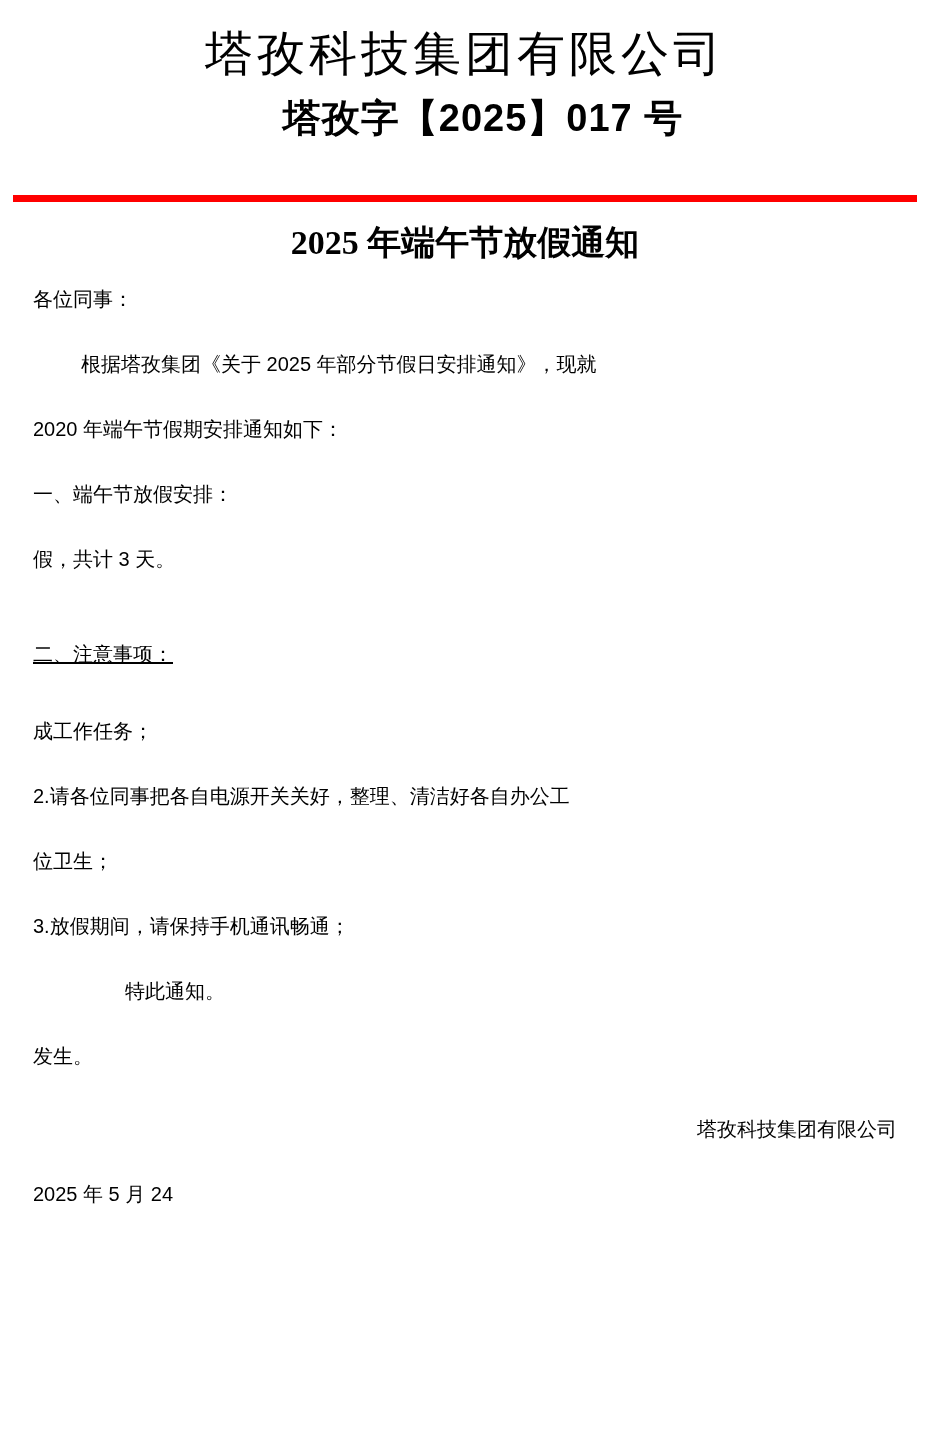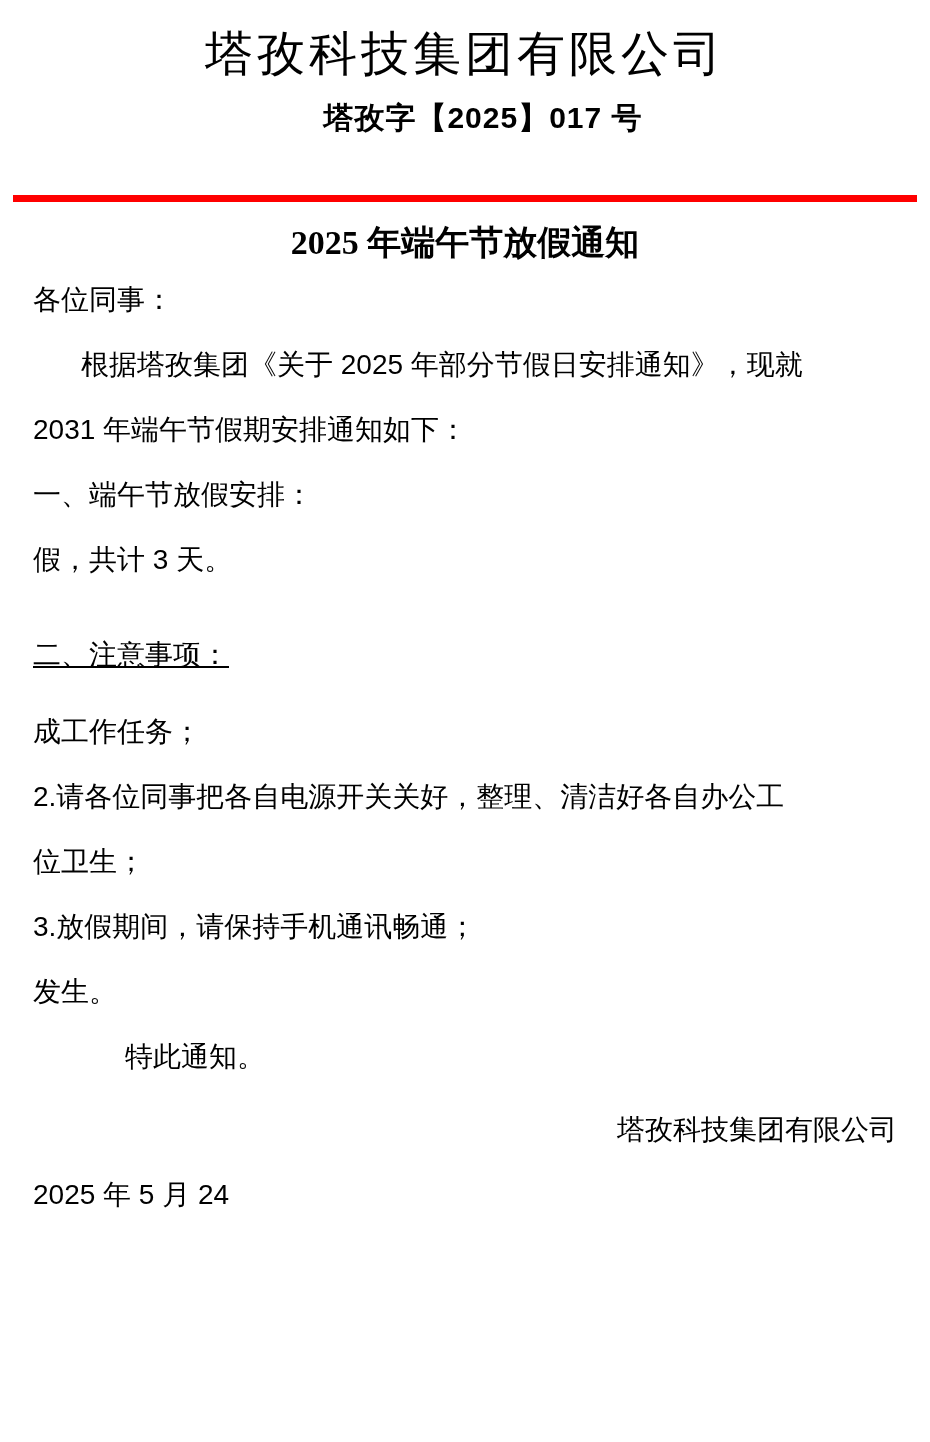--- a/index.html
+++ b/index.html
@@ -20,41 +20,41 @@
     font-weight: 400;
     font-size: 48px;
     line-height: 60px;
     letter-spacing: 4px;
     white-space: nowrap;
   }
   .doc-number {
     margin-top: 14px;
     text-align: center;
     font-weight: bold;
-    font-size: 30px;
+    font-size: 38px;
     line-height: 40px;
     letter-spacing: 1px;
     padding-left: 36px;
   }
   .red-divider {
     height: 7px;
     margin: 57px 13px 0 13px;
     background: #FF0000;
   }
   .notice-title {
     margin-top: 19px;
     text-align: center;
     font-family: "Liberation Serif", "DejaVu Serif", serif;
     font-weight: bold;
     font-size: 34px;
     line-height: 44px;
   }
   .body-text {
     margin: 2px 33px 0 33px;
-    font-size: 28px;
+    font-size: 20px;
   }
   .line {
     height: 65px;
     line-height: 65px;
     white-space: nowrap;
   }
   .indent-first  { text-indent: 48px; }
   .indent-close  { text-indent: 92px; }
   .gap-before    { margin-top: 30px; text-decoration: underline; }
   .extra-after   { margin-bottom: 12px; }
@@ -70,29 +70,29 @@
 
   <div class="doc-number">塔孜字【2025】017 号</div>
 
   <div class="red-divider"></div>
 
   <div class="notice-title">2025 年端午节放假通知</div>
 
   <div class="body-text">
     <div class="line">各位同事：</div>
     <div class="line indent-first">根据塔孜集团《关于 2025 年部分节假日安排通知》，现就</div>
-    <div class="line">2031 年端午节假期安排通知如下：</div>
+    <div class="line">2020 年端午节假期安排通知如下：</div>
     <div class="line">一、端午节放假安排：</div>
     <div class="line">假，共计 3 天。</div>
     <div class="line gap-before extra-after">二、注意事项：</div>
     <div class="line">成工作任务；</div>
     <div class="line">2.请各位同事把各自电源开关关好，整理、清洁好各自办公工</div>
     <div class="line">位卫生；</div>
     <div class="line">3.放假期间，请保持手机通讯畅通；</div>
+    <div class="line indent-close">特此通知。</div>
     <div class="line">发生。</div>
-    <div class="line indent-close">特此通知。</div>
 
     <div class="line sig-company">塔孜科技集团有限公司</div>
 
     <div class="line sig-date">2025 年 5 月 24</div>
   </div>
 
 </div>
 
 </body></html>

